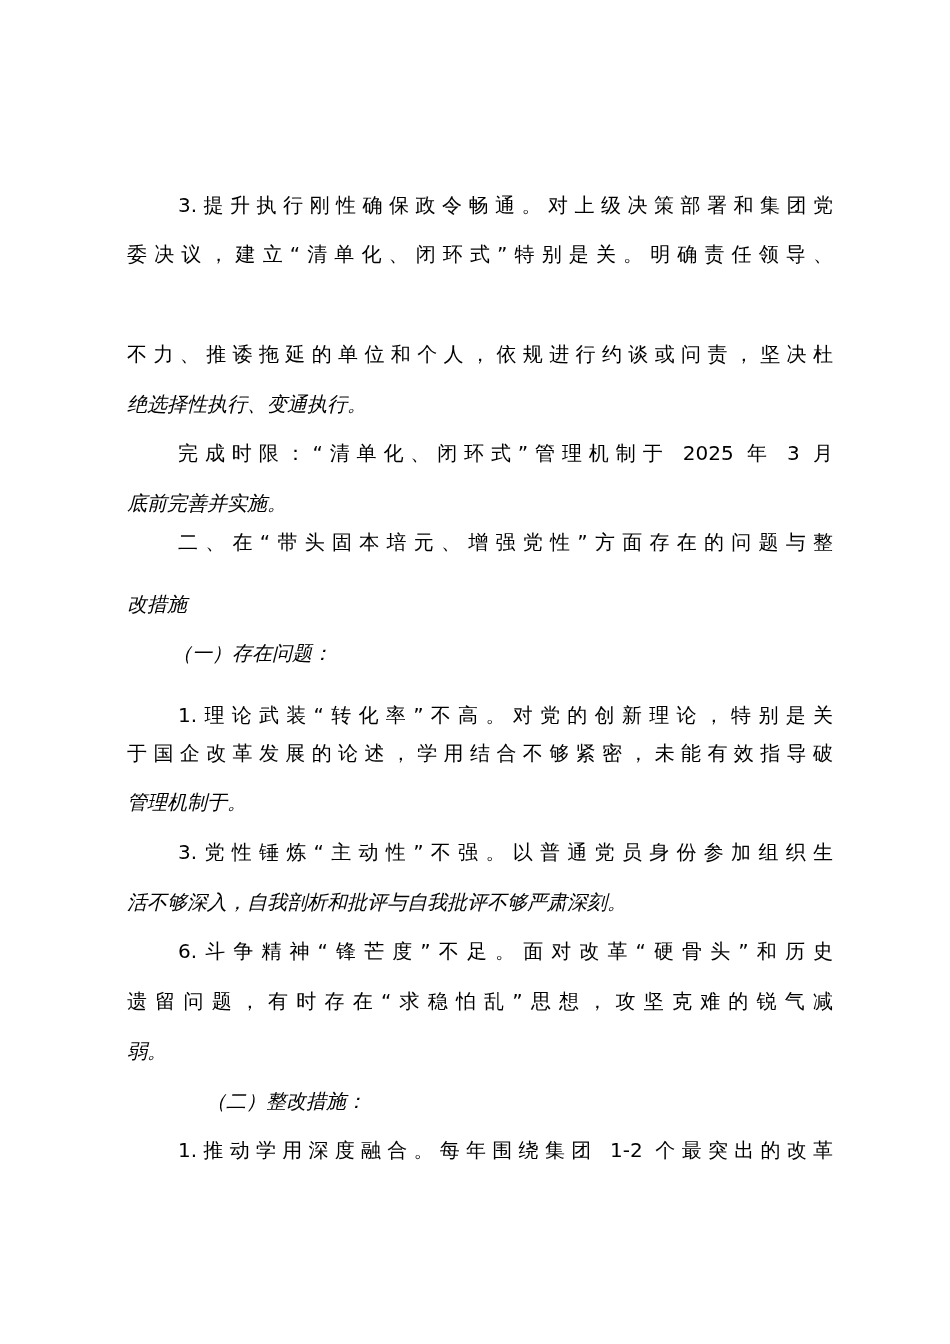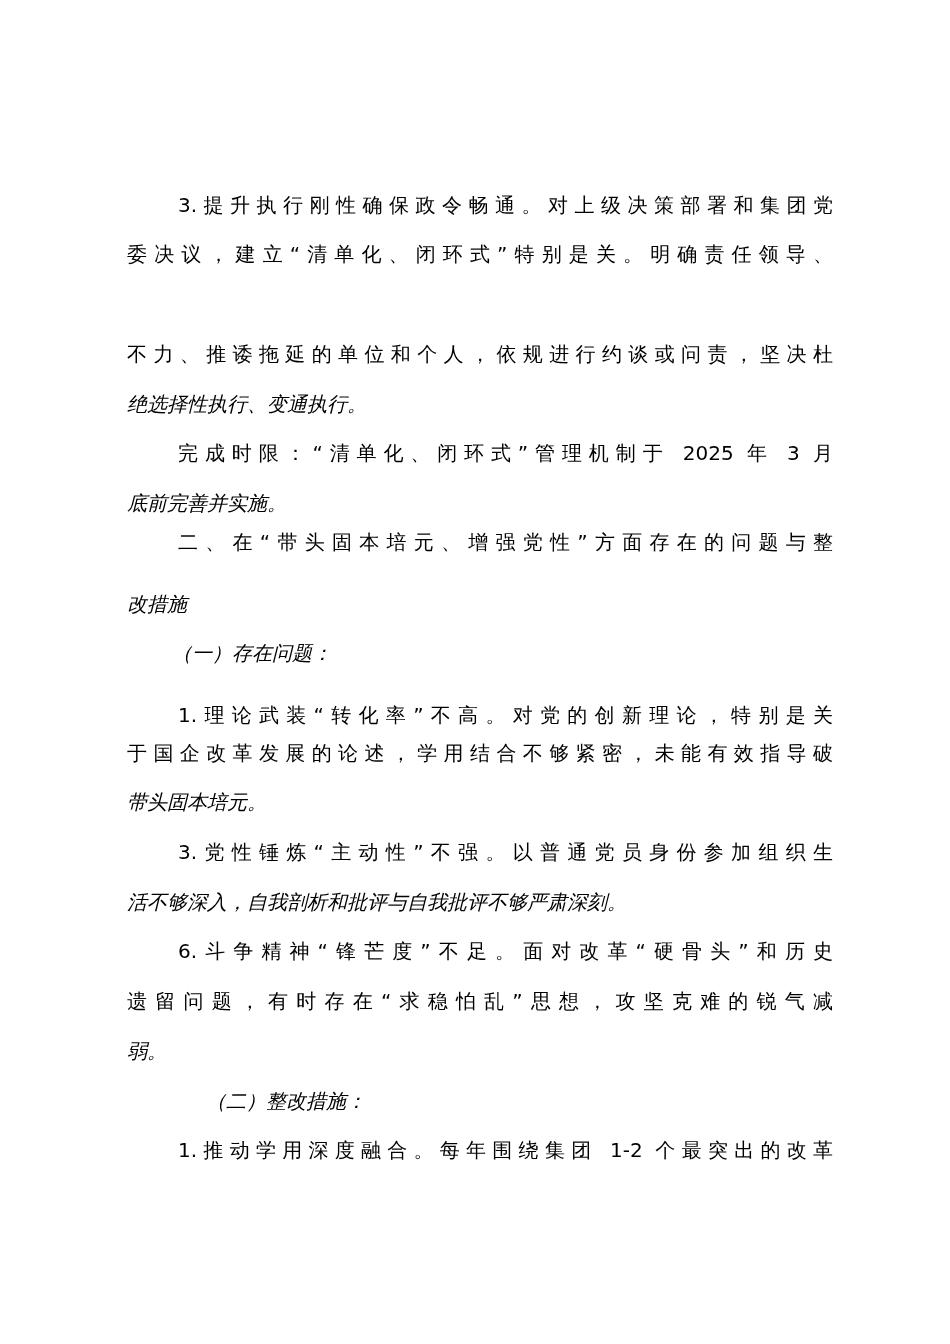--- a/index.html
+++ b/index.html
@@ -57,21 +57,21 @@
   <div class="line indent" style="top:436px;">完成时限：“清单化、闭环式”管理机制于 2025 年 3 月</div>
   <div class="line last" style="top:486px;">底前完善并实施。</div>
 
   <div class="line indent" style="top:505px;margin-top:20px;">二、在“带头固本培元、增强党性”方面存在的问题与整</div>
   <div class="line last" style="top:587px;">改措施</div>
 
   <div class="line indent last" style="top:636px; left:172px;">（一）存在问题：</div>
 
   <div class="line indent" style="top:686px;margin-top:12px;">1.理论武装“转化率”不高。对党的创新理论，特别是关</div>
   <div class="line" style="top:736px;">于国企改革发展的论述，学用结合不够紧密，未能有效指导破</div>
-  <div class="line last" style="top:785px;">带头固本培元。</div>
+  <div class="line last" style="top:785px;">管理机制于。</div>
 
   <div class="line indent" style="top:835px;">3.党性锤炼“主动性”不强。以普通党员身份参加组织生</div>
   <div class="line last" style="top:885px;">活不够深入，自我剖析和批评与自我批评不够严肃深刻。</div>
 
   <div class="line indent" style="top:934px;">6.斗争精神“锋芒度”不足。面对改革“硬骨头”和历史</div>
   <div class="line" style="top:984px;">遗留问题，有时存在“求稳怕乱”思想，攻坚克难的锐气减</div>
   <div class="line last" style="top:1034px;">弱。</div>
 
   <div class="line indent last" style="top:1084px; left:172px;margin-left:34px;">（二）整改措施：</div>
 

